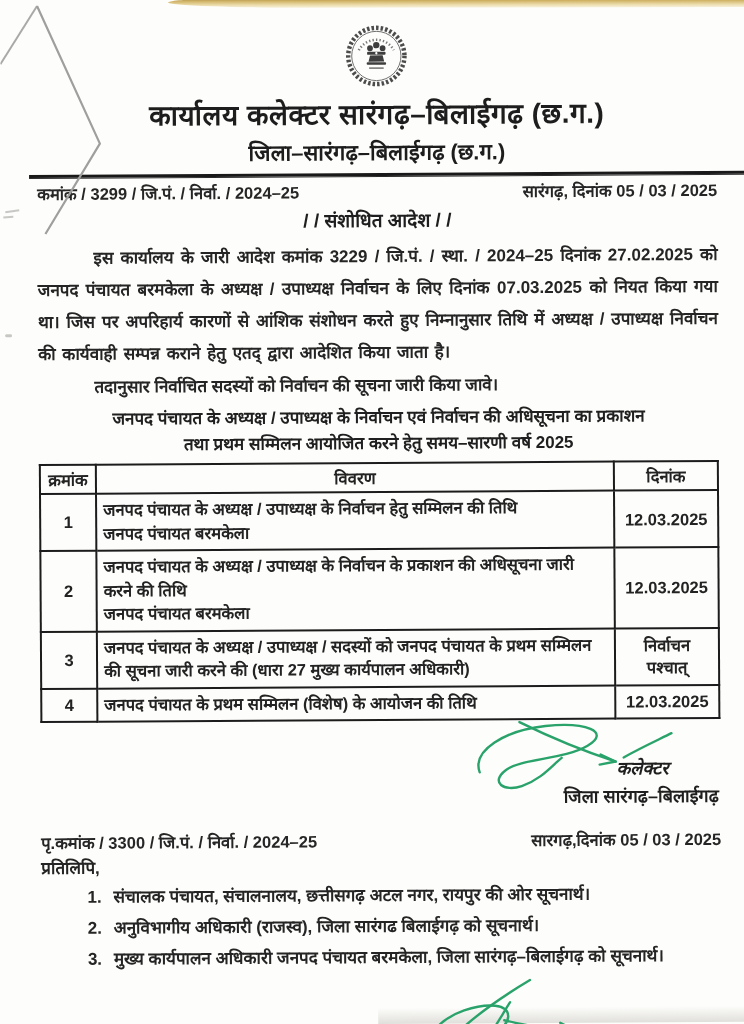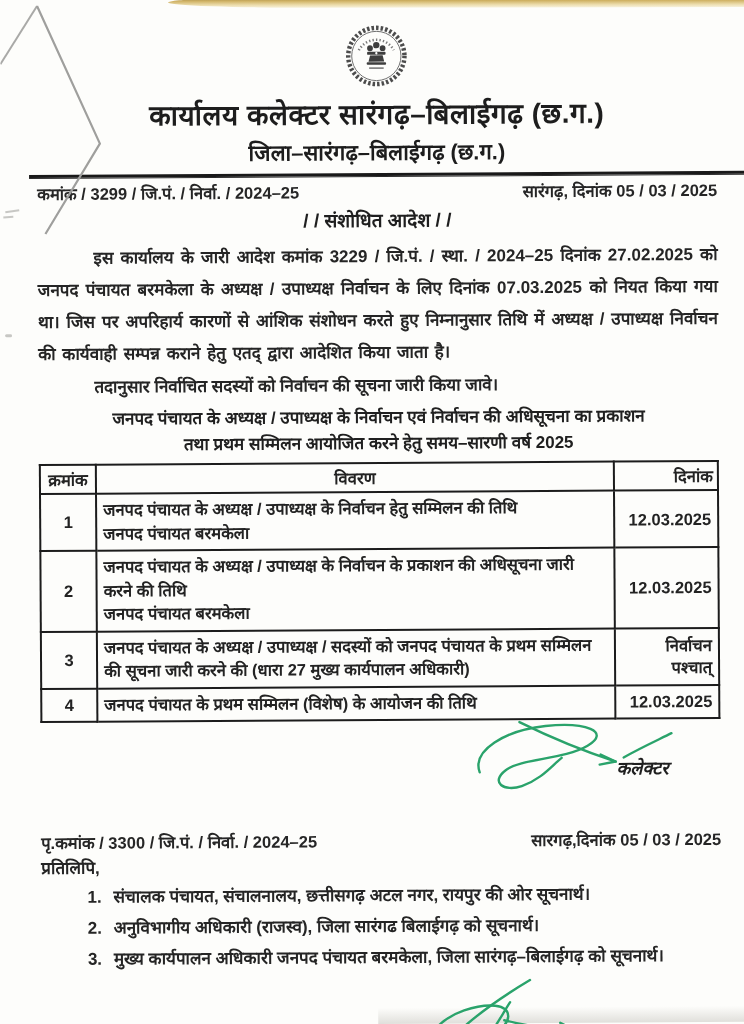--- a/index.html
+++ b/index.html
@@ -60,21 +60,21 @@
   table.sched {
     border-collapse: collapse; width: 100%; margin-top: 5px;
     font-size: 16.5px; color: #232323;
   }
   table.sched, table.sched td, table.sched th { border: 2px solid #1c1c1c; }
   table.sched th { font-weight: 700; padding: 2px 4px; font-size: 16.5px; }
   table.sched td { padding: 4px 6px; }
   td.sno { width: 56px; text-align: center; vertical-align: middle; font-weight: 600; }
   th.col-desc { text-align: center; }
   td.desc { font-weight: 600; line-height: 23.5px; padding-left: 12px; }
-  td.date-col, th.date-col { width: 104px; text-align: right; vertical-align: middle; font-weight: 600; line-height: 22px; }
+  td.date-col, th.date-col { width: 104px; text-align: center; vertical-align: middle; font-weight: 600; line-height: 22px; }
   
   .sig-top { position: relative; height: 100px; margin-top: 2px; }
   .sig-top .ink { position: absolute; right: 42px; top: -6px; }
   .sig-line { text-align: right; font-size: 18px; font-weight: 700; color: #1f1f1f; }
   .sig-top .desig { position: absolute; right: 52px; top: 34px; font-style: italic; }
   .sig-top .dist { position: absolute; right: 2px; top: 62px; }
   .foot-ref { display: flex; justify-content: space-between; font-size: 16.5px; font-weight: 700; color: #262626; margin-top: 6px; }
   .copy-heading { font-size: 17px; font-weight: 700; margin-top: 2px; color: #242424; }
   .copy-list { margin-top: 3px; }
   .copy-item { display: flex; font-size: 17px; font-weight: 600; line-height: 31px; color: #252525; }
@@ -181,20 +181,21 @@
   <div class="sig-top">
     <svg class="ink" width="215" height="78" viewBox="0 0 215 78">
       <g fill="none" stroke="#2aa36b" stroke-width="2.4" stroke-linecap="round">
         <path d="M16,56 C8,34 42,14 82,10 C122,6 148,16 124,30 C100,44 58,42 42,54 C26,66 40,76 58,70 C78,63 88,50 98,42"></path>
         <path d="M56,6 C88,22 122,36 152,46"></path>
         <path d="M152,46 l-15,-7 m15,7 l-16,3"></path>
         <path d="M160,42 C178,32 196,24 208,18"></path>
       </g>
     </svg>
     <div class="sig-line desig">कलेक्टर</div>
+    <div class="sig-line dist">जिला सारंगढ़–बिलाईगढ़</div>
   </div>
 
   <div class="foot-ref">
     <span>पृ.कमांक / 3300 / जि.पं. / निर्वा. / 2024–25</span>
     <span>सारगढ़,दिनांक 05 / 03 / 2025</span>
   </div>
 
   <div class="copy-heading">प्रतिलिपि,</div>
 
   <div class="copy-list">

